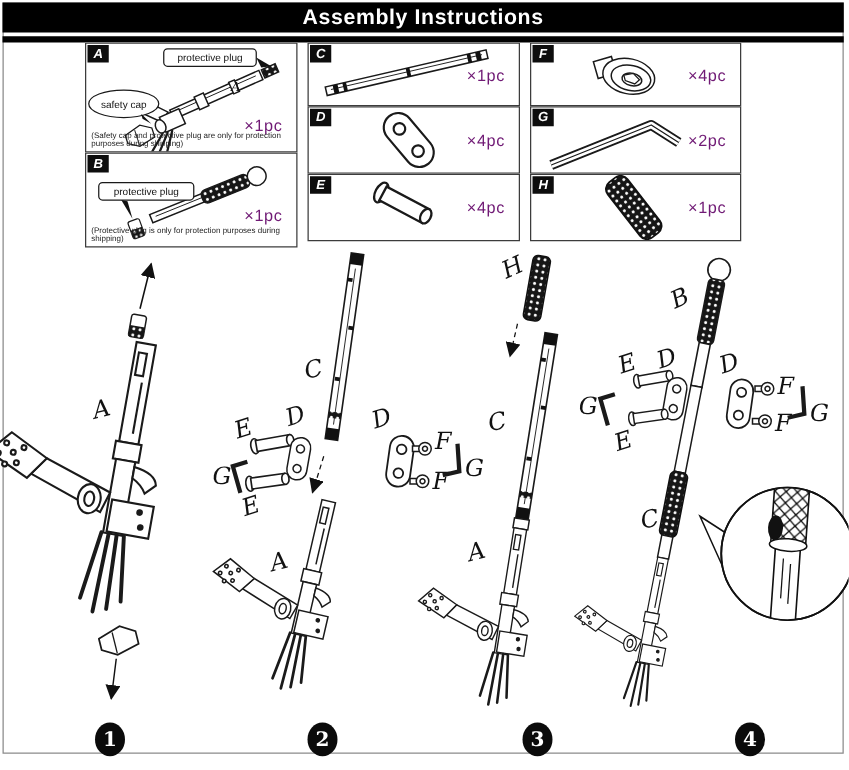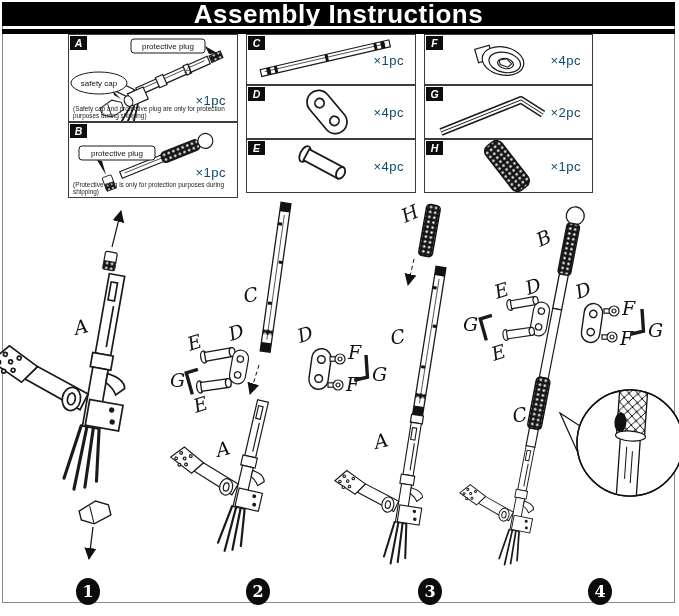--- a/index.html
+++ b/index.html
@@ -1,24 +1,24 @@
 <!DOCTYPE html>
 <html><head>
 <meta charset="utf-8">
 <style>
   html,body{margin:0;padding:0;background:#fff;}
   .stage{position:relative;width:679px;height:616px;background:#fff;font-family:"Liberation Sans",sans-serif;overflow:hidden;}
   .sheet-border{position:absolute;left:2px;top:2px;width:673px;height:601px;border:1px solid #8a8a8a;box-sizing:border-box;}
   .titlebar{position:absolute;left:2px;top:2px;width:673px;height:24px;background:#000;color:#fff;
-            font-size:26px;font-weight:bold;text-align:center;line-height:24px;letter-spacing:.5px;}
+            font-size:17px;font-weight:bold;text-align:center;line-height:24px;letter-spacing:.5px;}
   .titleline{position:absolute;left:2px;top:29px;width:673px;height:5px;background:#000;}
   .panel{position:absolute;background:#fff;border:1px solid #3c3c3c;box-sizing:border-box;}
   .tag{position:absolute;left:1px;top:1px;width:17px;height:14px;background:#0d0d0d;color:#fff;
        font-size:10.5px;font-weight:bold;font-style:italic;text-align:center;line-height:14px;}
-  .qty{position:absolute;right:11px;color:#0c4a6e;font-size:13px;letter-spacing:.5px;}
+  .qty{position:absolute;right:11px;color:#701a75;font-size:13px;letter-spacing:.5px;}
   .qty.mid{top:50%;transform:translateY(-50%);}
   .note{position:absolute;left:4px;right:2px;bottom:1px;font-size:6.4px;color:#222;line-height:1.2;}
   .art{position:absolute;left:0;top:0;}
   .badge{position:absolute;width:24px;height:27px;background:#0b0b0b;border-radius:50%;
          color:#fff;font-family:"DejaVu Serif",serif;font-weight:bold;font-size:16px;
          text-align:center;line-height:27px;}
   svg text.lbl{font-family:"DejaVu Serif",serif;font-style:italic;font-size:19px;fill:#111;}
   svg text.lbl-s{font-family:"DejaVu Serif",serif;font-style:italic;font-size:10px;fill:#111;}
   svg text.co{font-family:"Liberation Sans",sans-serif;font-size:8px;fill:#111;}
   .ink{stroke:#1a1a1a;fill:#fff;}

